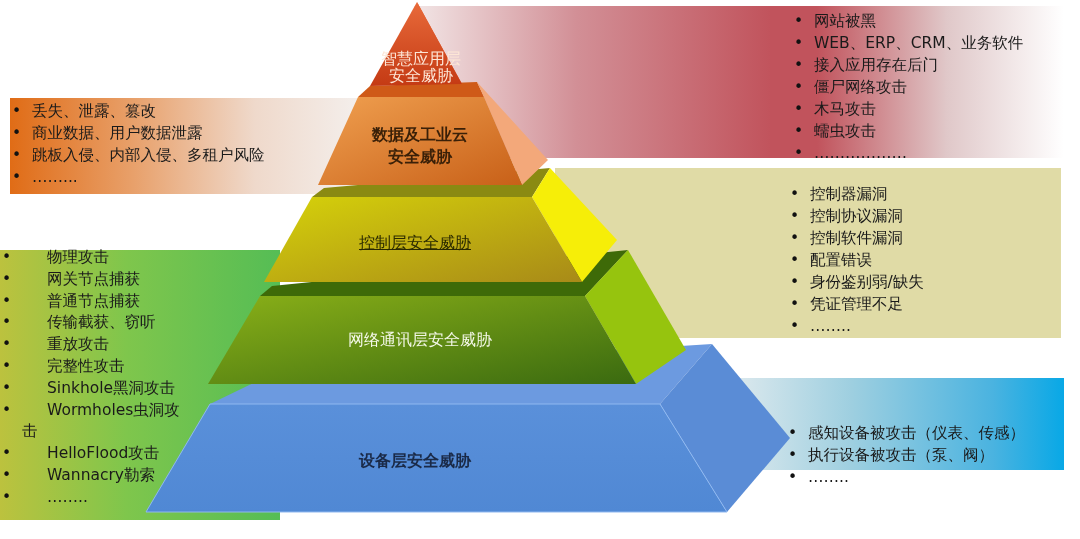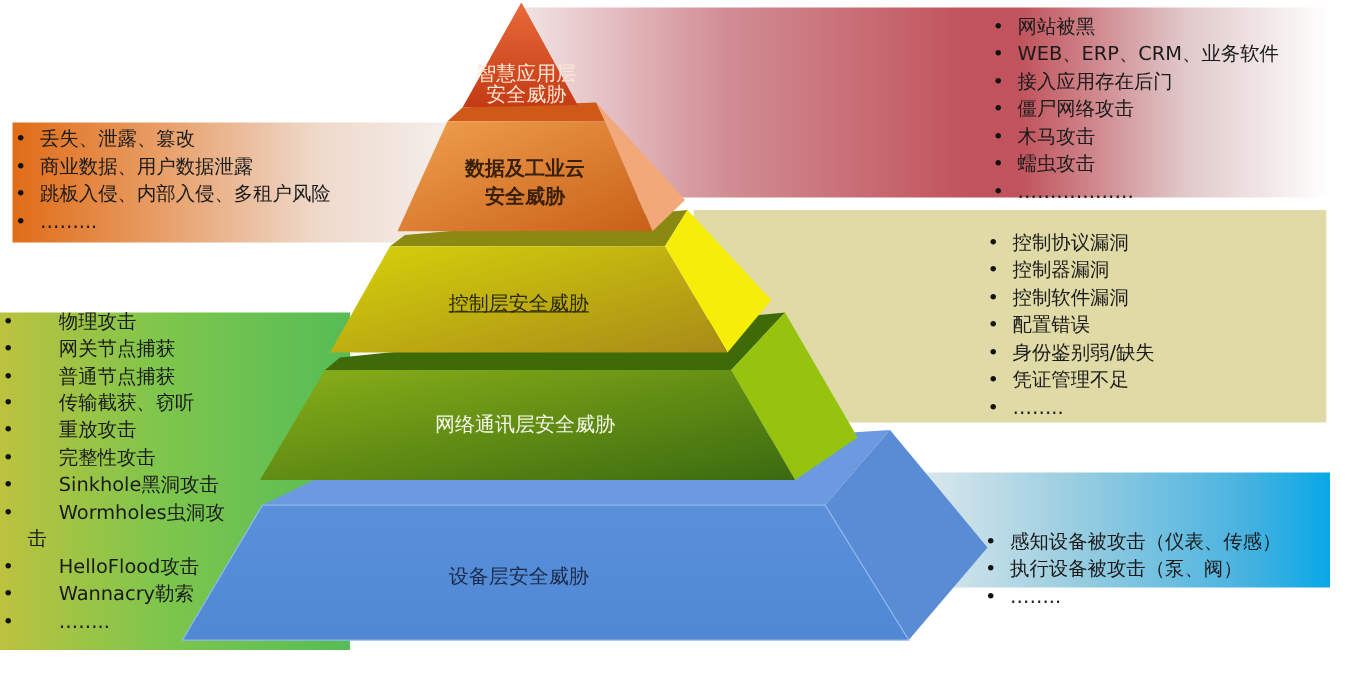--- a/index.html
+++ b/index.html
@@ -32,22 +32,22 @@
     <li>接入应用存在后门</li>
     <li>僵尸网络攻击</li>
     <li>木马攻击</li>
     <li>蠕虫攻击</li>
     <li>………………</li>
   </ul>
 </div>
 
 <div class="panel" id="p-ctrl">
   <ul>
+    <li>控制器漏洞</li>
     <li>控制协议漏洞</li>
-    <li>控制器漏洞</li>
     <li>控制软件漏洞</li>
     <li>配置错误</li>
     <li>身份鉴别弱/缺失</li>
     <li>凭证管理不足</li>
     <li>……..</li>
   </ul>
 </div>
 
 <div class="panel" id="p-dev">
   <ul>
@@ -144,15 +144,15 @@
 <div class="lvl-label" style="left:340px;top:124px;width:160px;color:#3a2008;font-weight:bold;font-size:16px;line-height:22px;">
   <div>数据及工业云</div>
   <div>安全威胁</div>
 </div>
 <div class="lvl-label" style="left:330px;top:232px;width:170px;color:#2a2a00;font-weight:normal;text-decoration:underline;">
   <span>控制层安全威胁</span>
 </div>
 <div class="lvl-label" style="left:320px;top:329px;width:200px;color:#f4f8e8;font-weight:normal;">
   <span>网络通讯层安全威胁</span>
 </div>
-<div class="lvl-label" style="left:330px;top:450px;width:170px;color:#1a2a48;font-weight:normal;">
+<div class="lvl-label" style="left:330px;top:450px;width:170px;color:#1a2a48;font-weight:bold;">
   <span>设备层安全威胁</span>
 </div>
 
 </body></html>

